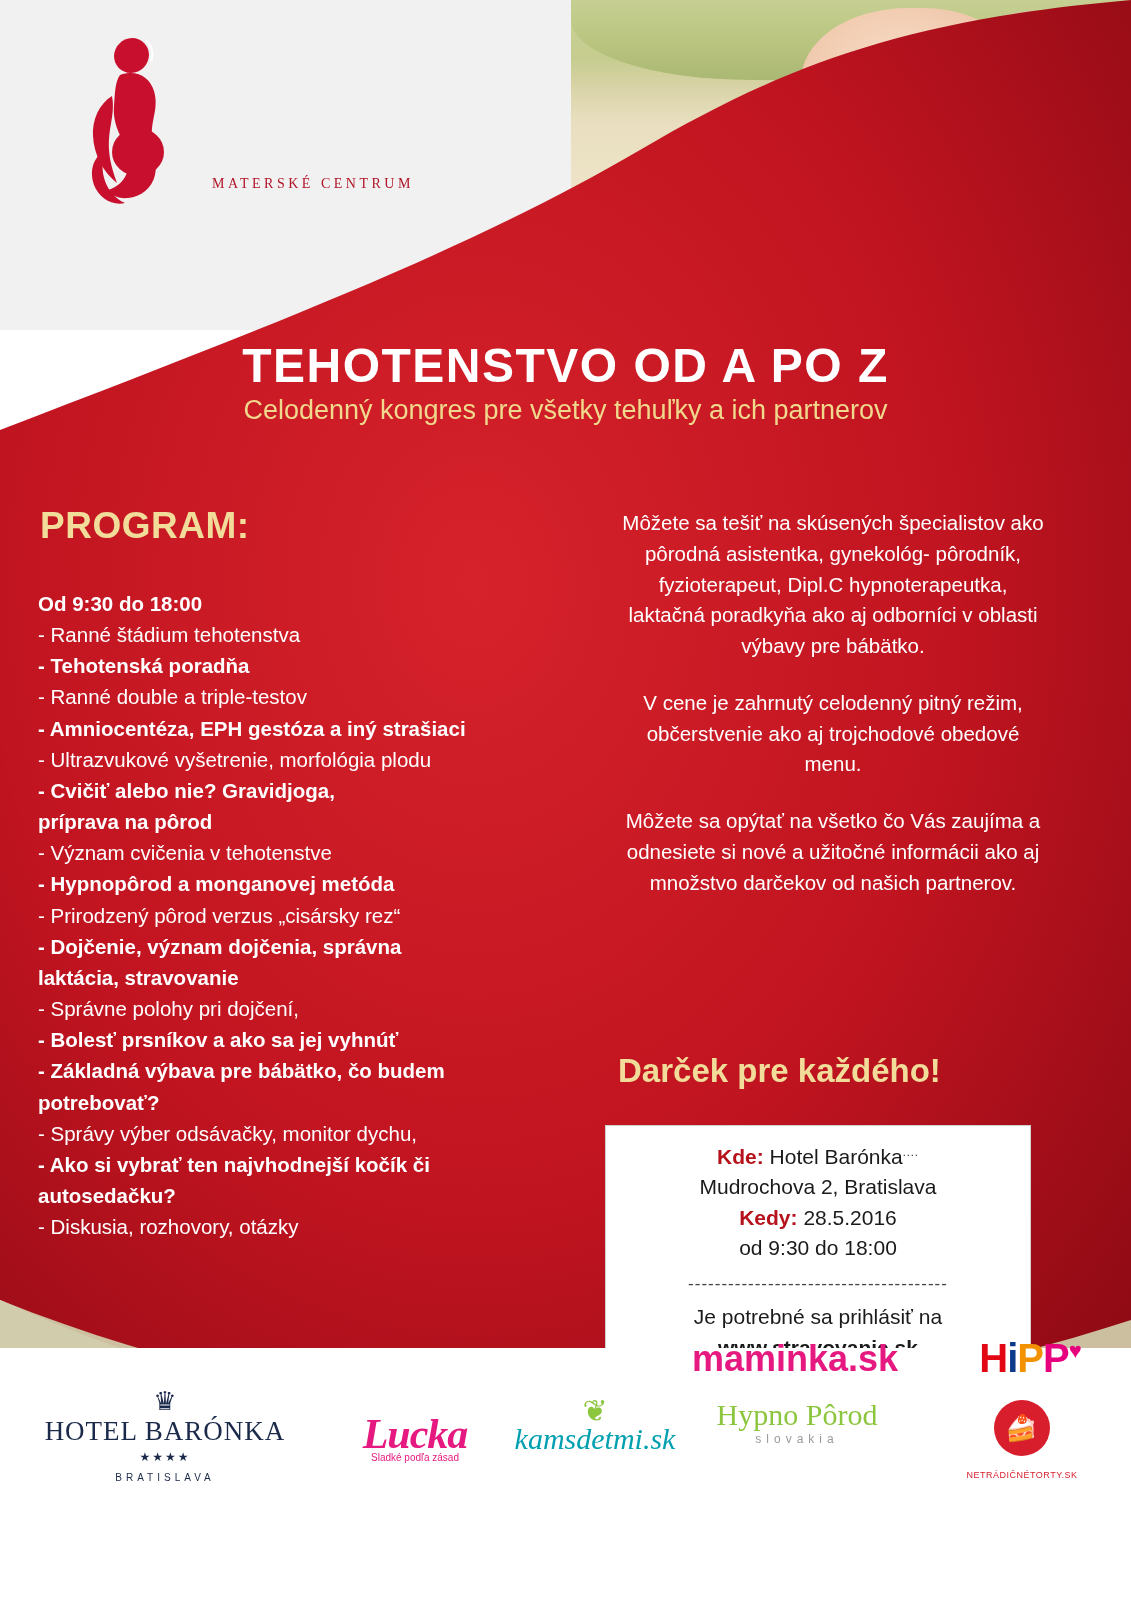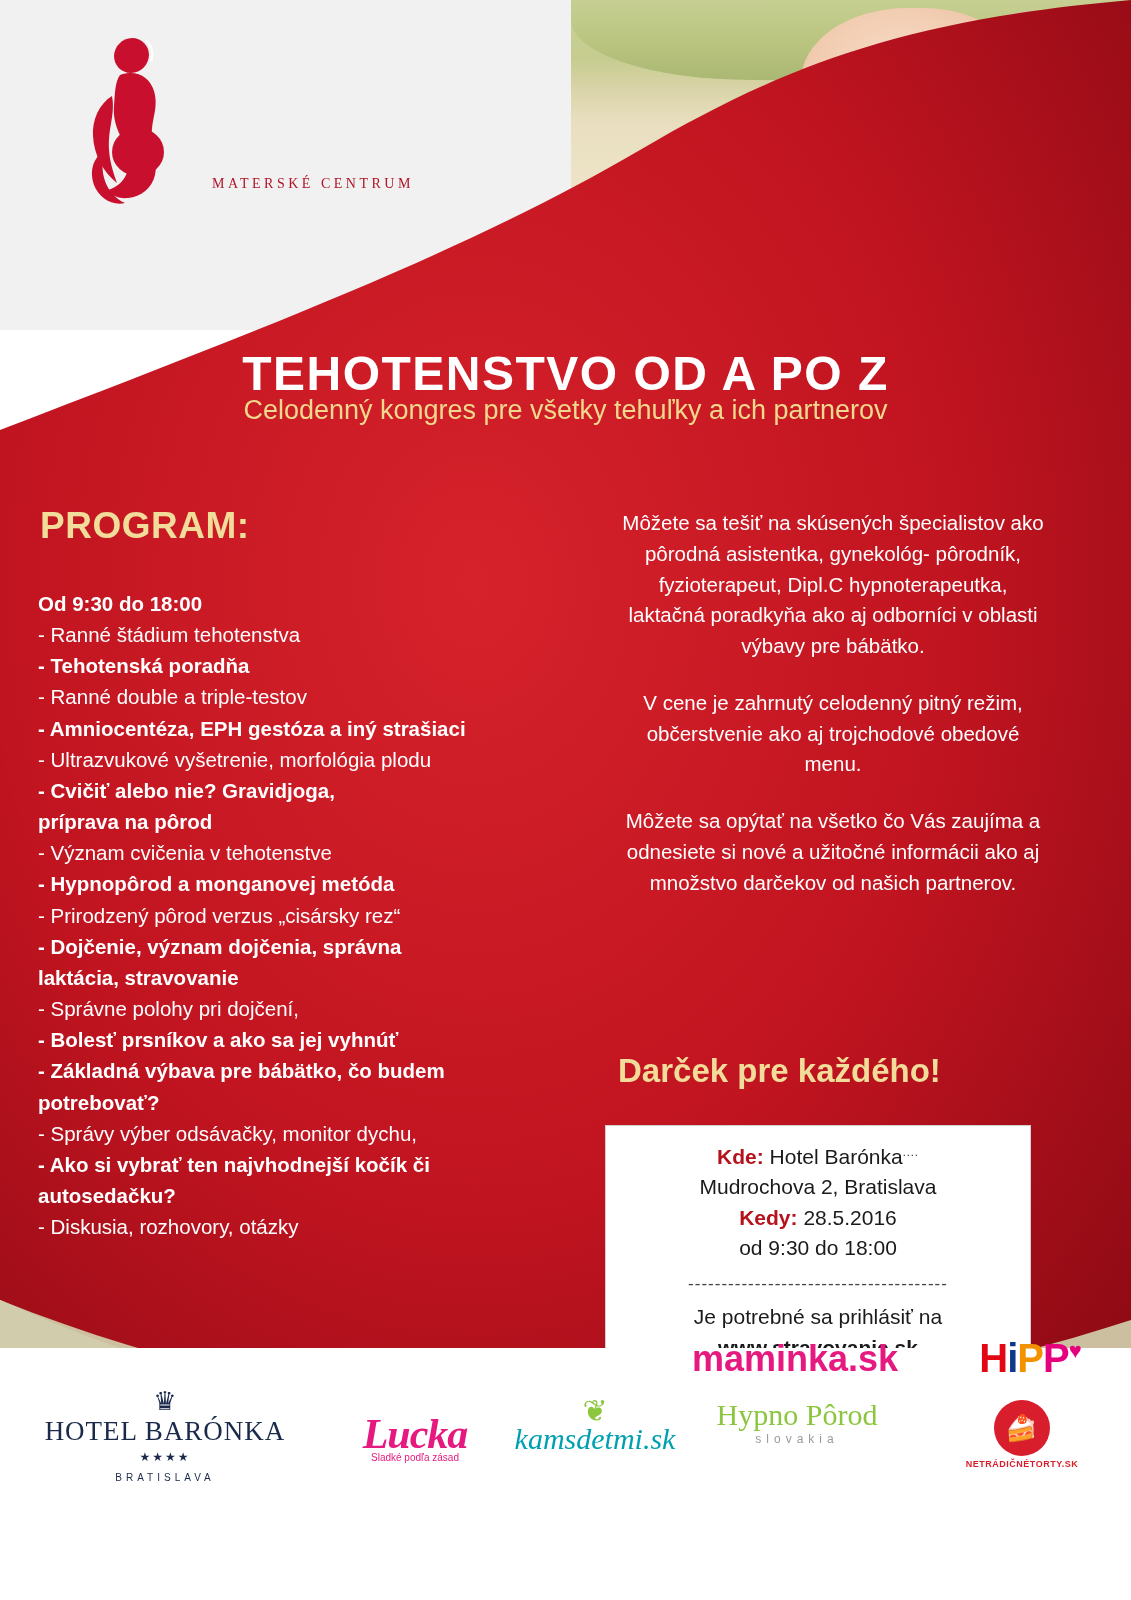--- a/index.html
+++ b/index.html
@@ -75,21 +75,21 @@
     white-space:nowrap;
   }
   .logo .sub{
     position:absolute;left:160px;top:146px;
     font-family:"Liberation Serif", serif;
     font-size:14px;letter-spacing:3.5px;color:#b01427;white-space:nowrap;
   }
 
   
   .title{
-    position:absolute;left:0;top:346px;width:1131px;text-align:center;
+    position:absolute;left:0;top:338px;width:1131px;text-align:center;
     color:#ffffff;font-size:48px;font-weight:bold;letter-spacing:1.5px;
   }
   .subtitle{
     position:absolute;left:0;top:395px;width:1131px;text-align:center;
     color:#f0d98c;font-size:27px;font-weight:normal;
   }
 
   
   .program-head{
     position:absolute;left:40px;top:505px;
@@ -151,21 +151,21 @@
 
   .sp-hypno{left:672px;top:50px;width:250px;}
   .sp-hypno .nm{font-family:"Liberation Serif", serif;font-size:30px;color:#8cc63f;}
   .sp-hypno .st{font-size:12px;color:#9a9a9a;letter-spacing:5px;}
 
   .sp-torta{left:952px;top:52px;width:140px;}
   .sp-torta .circ{
     width:56px;height:56px;border-radius:50%;background:#d81e2c;margin:0 auto;
     color:#fff;font-size:26px;line-height:56px;
   }
-  .sp-torta .nm{font-size:9px;color:#d81e2c;font-weight:bold;letter-spacing:.5px;margin-top:3px;}
+  .sp-torta .nm{font-size:9px;color:#d81e2c;font-weight:normal;letter-spacing:.5px;margin-top:14px;}
 
   .sp-maminka{left:660px;top:-10px;width:270px;}
   .sp-maminka .nm{font-size:36px;font-weight:bold;color:#e5197f;}
 
   .sp-hipp{left:935px;top:-12px;width:190px;}
   .sp-hipp .nm{font-size:40px;font-weight:bold;letter-spacing:-1px;}
   .sp-hipp .c1{color:#e30613;}
   .sp-hipp .c2{color:#0e3a8c;}
   .sp-hipp .c3{color:#f39200;}
   .sp-hipp .c4{color:#e6007e;}

